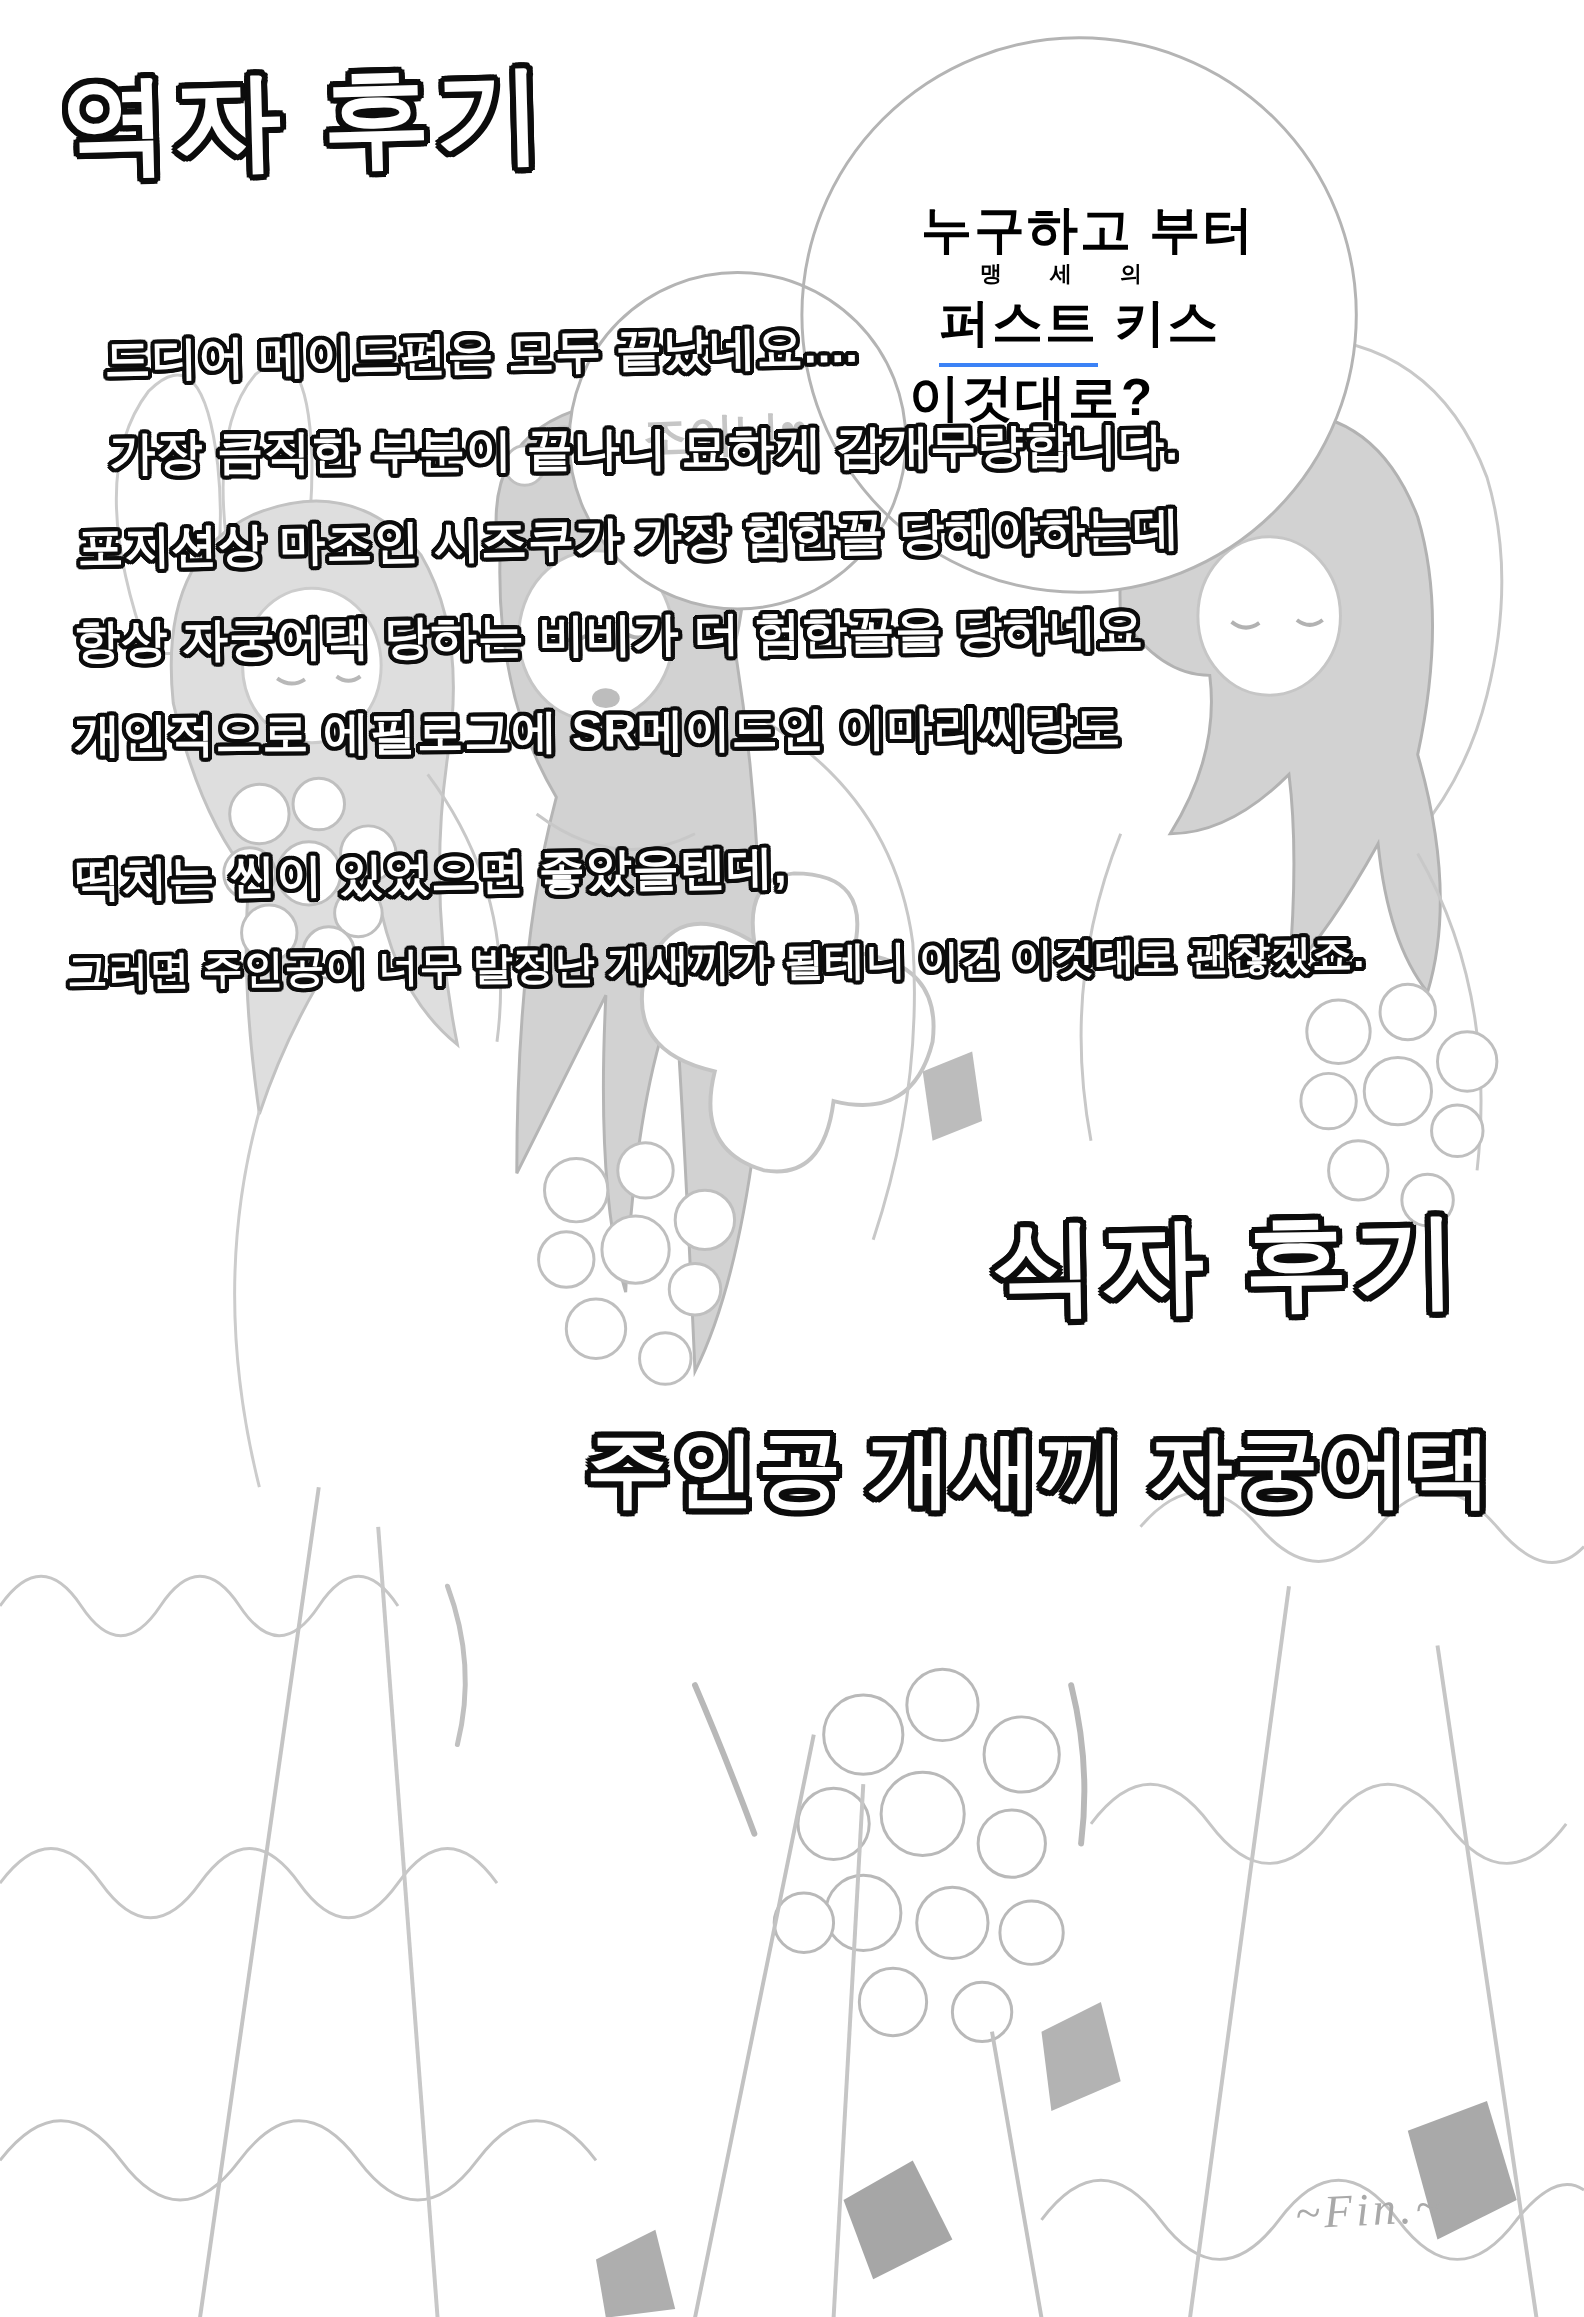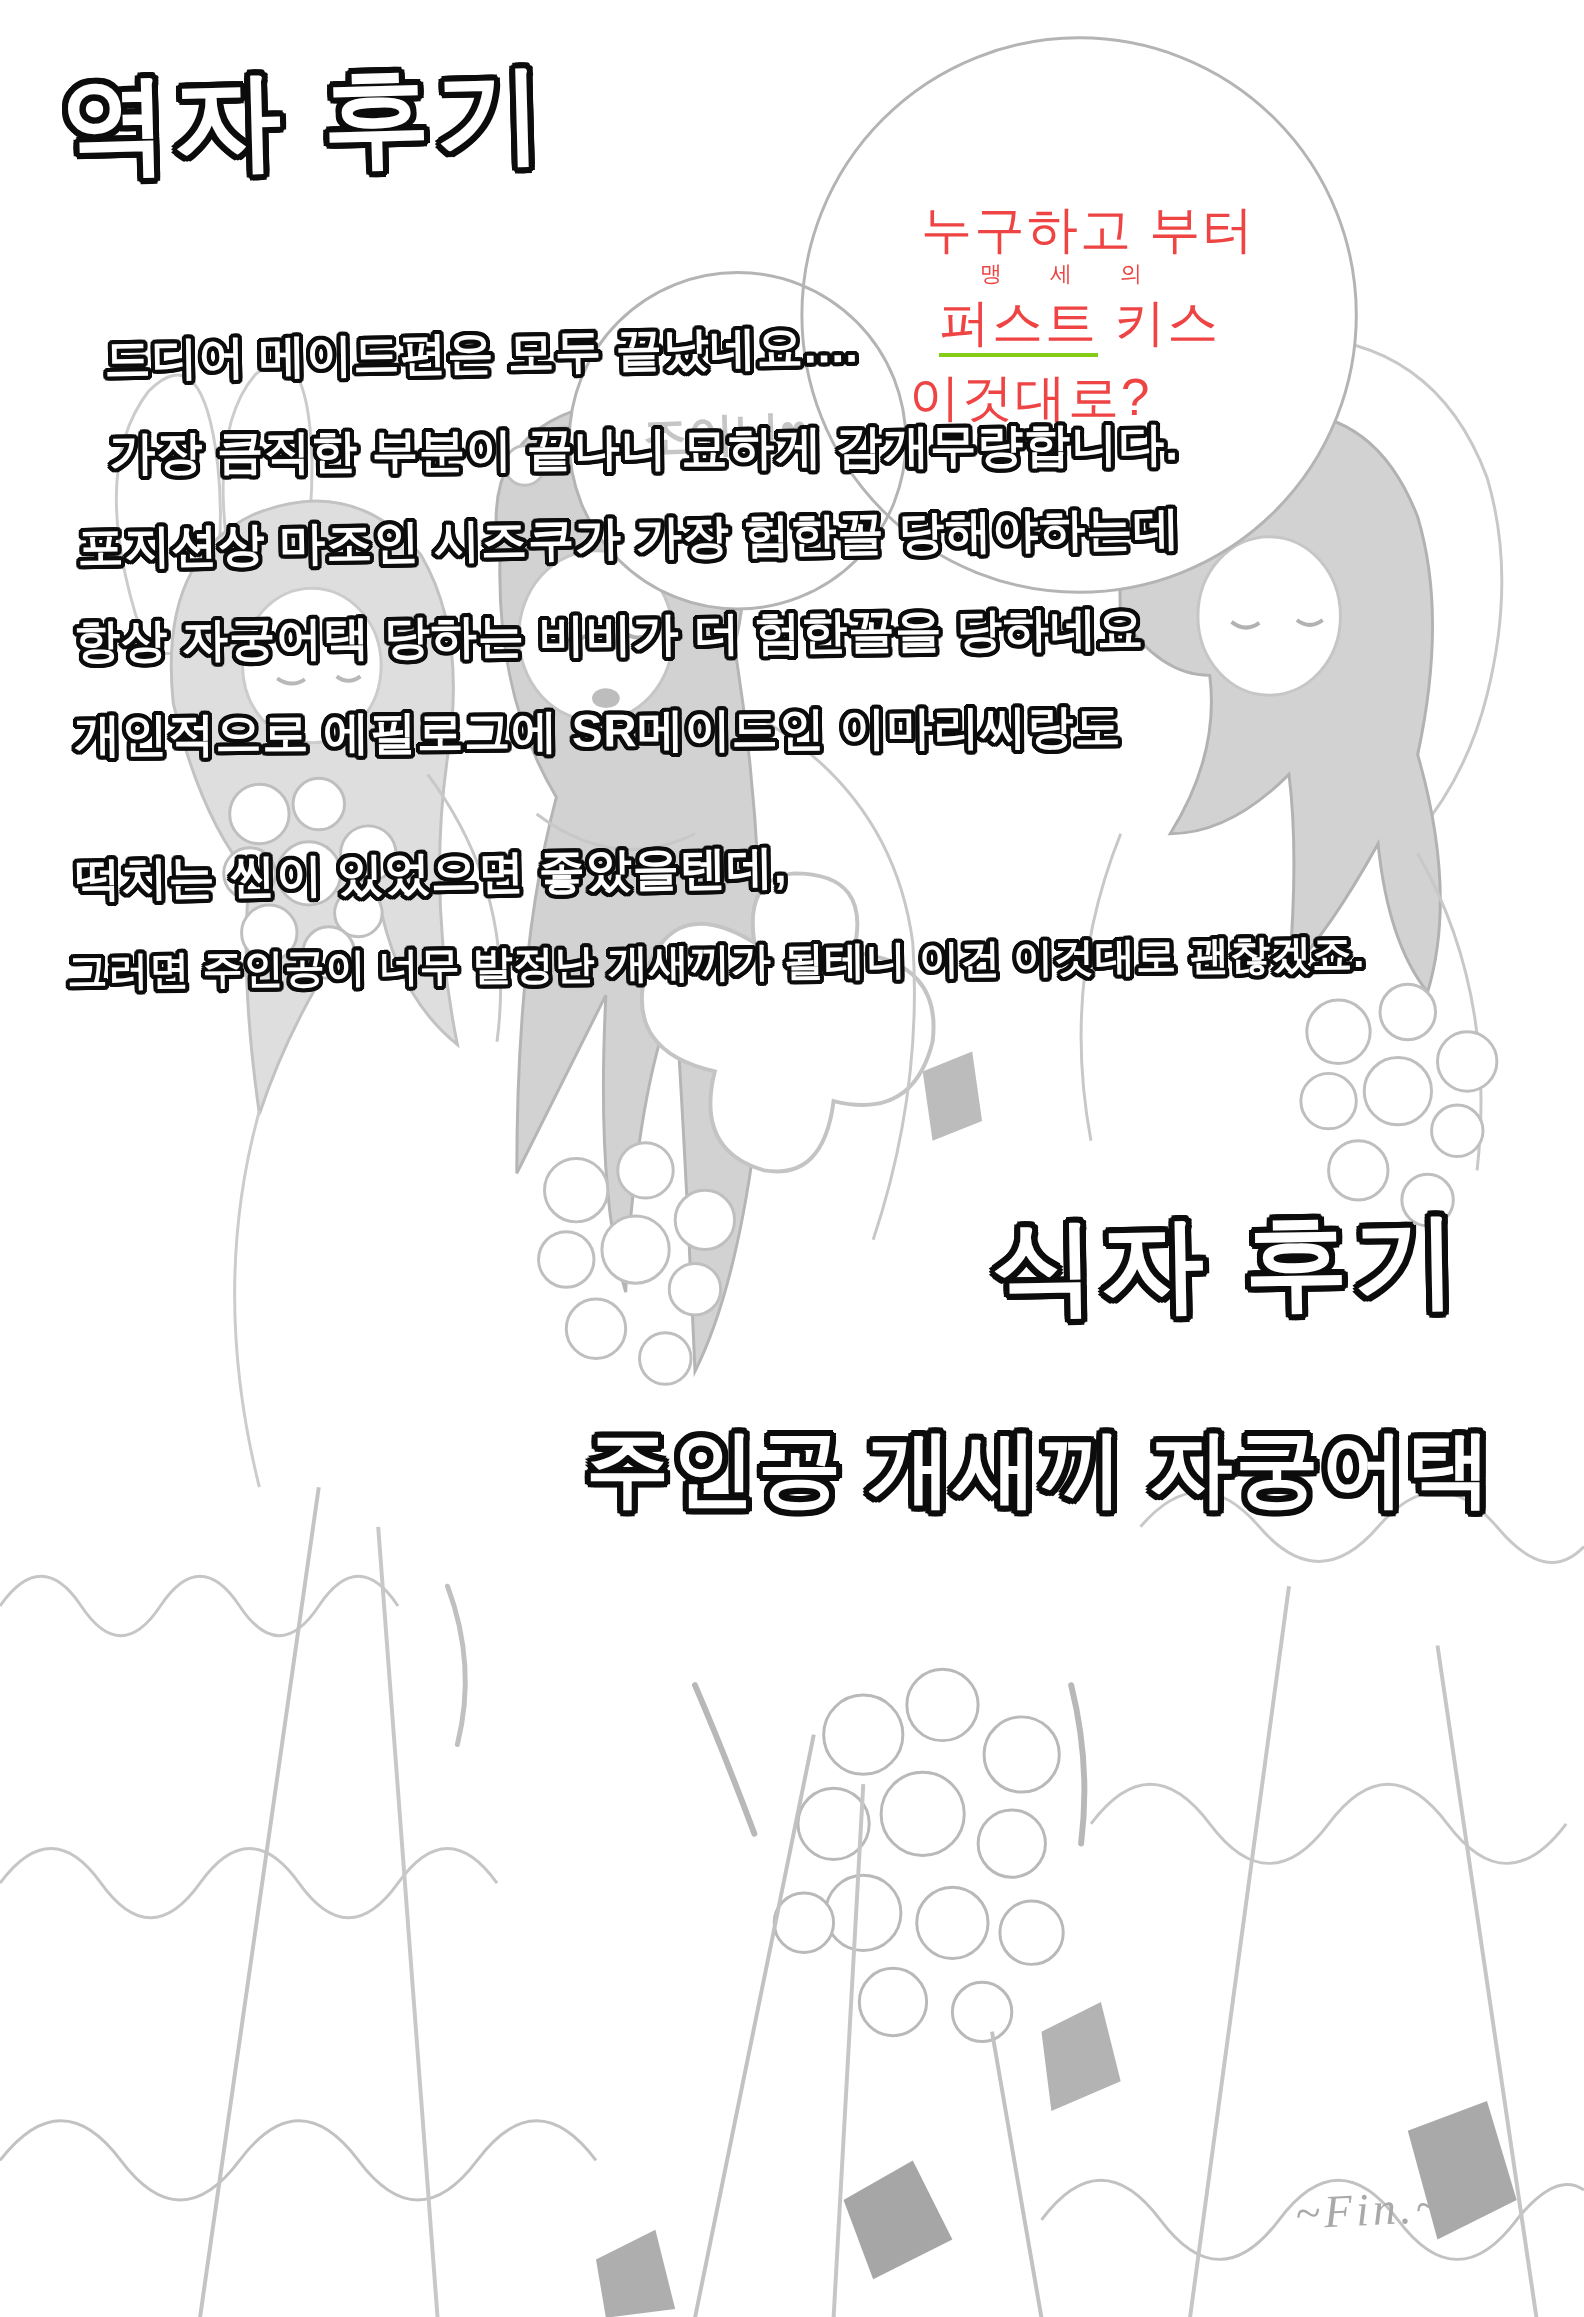--- a/index.html
+++ b/index.html
@@ -21,24 +21,24 @@
   .ot6{
     color:#fff;font-weight:bold;
     text-shadow:
       6px 0 0 #0c0c0c,-6px 0 0 #0c0c0c,0 6px 0 #0c0c0c,0 -6px 0 #0c0c0c,
       4px 4px 0 #0c0c0c,-4px 4px 0 #0c0c0c,4px -4px 0 #0c0c0c,-4px -4px 0 #0c0c0c,
       6px 3px 0 #0c0c0c,-6px 3px 0 #0c0c0c,6px -3px 0 #0c0c0c,-6px -3px 0 #0c0c0c,
       3px 6px 0 #0c0c0c,-3px 6px 0 #0c0c0c,3px -6px 0 #0c0c0c,-3px -6px 0 #0c0c0c;
   }
   .serif{font-family:"Liberation Serif", serif;}
   .note-line{font-size:46px;letter-spacing:1px;z-index:5;transform-origin:left top;}
-  .bubble-text{color:#ef4444;font-weight:normal;z-index:3;text-align:center;}
+  .bubble-text{color:#000000;font-weight:bold;z-index:3;text-align:center;}
   #bg-illustration,#bubble-layer{position:absolute;left:0;top:0;z-index:0;}
   #bubble-layer{z-index:1;}
-  .emph-underline{border-bottom:4px solid #84cc16;padding-bottom:2px;}
+  .emph-underline{border-bottom:4px solid #3b82f6;padding-bottom:12px;}
 </style>
 </head>
 <body>
 
 <div id="page">
 
   <svg id="bg-illustration" width="1584" height="2318" viewBox="0 0 1600 2341" aria-hidden="true">
 
     <path d="M150,660 Q85,480 150,395 Q205,340 220,470 Q230,565 202,660 Z" fill="#ffffff" stroke="#cccccc" stroke-width="3"></path>
     <path d="M245,635 Q200,445 258,378 Q310,335 315,460 Q317,555 288,645 Z" fill="#ffffff" stroke="#cccccc" stroke-width="3"></path>

